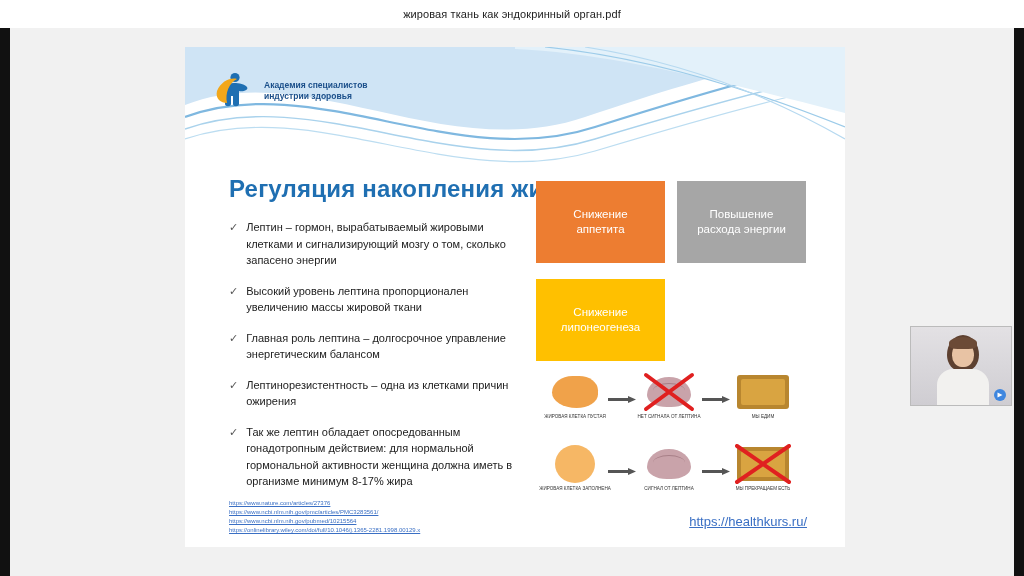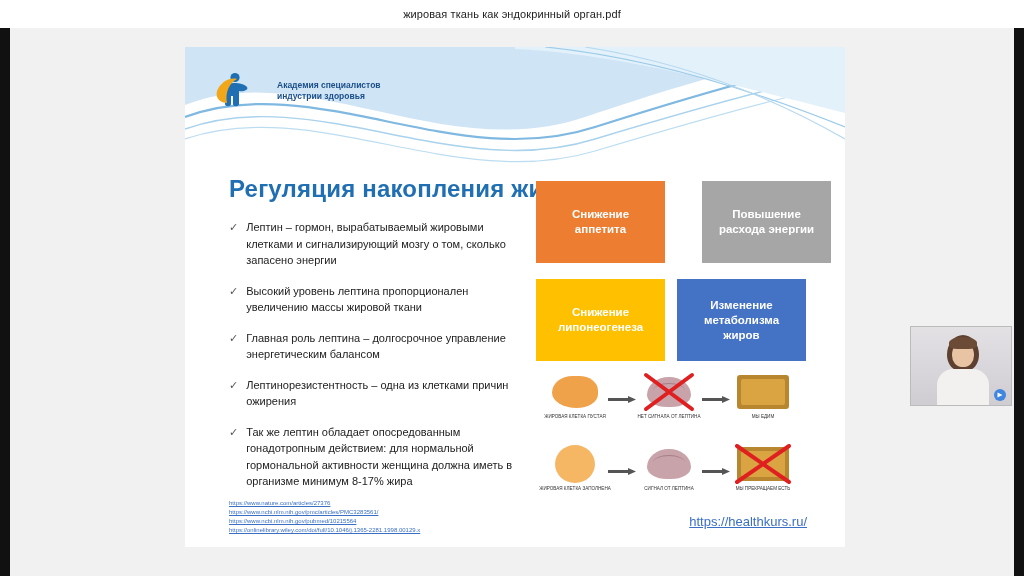--- a/index.html
+++ b/index.html
@@ -75,21 +75,21 @@
     overflow: hidden;
     pointer-events: none;
   }
   
   .logo {
     position: absolute;
     left: 28px;
     top: 24px;
     display: flex;
     align-items: center;
-    gap: 22px;
+    gap: 9px;
   }
   .logo-mark {
     width: 42px;
     height: 40px;
     position: relative;
   }
   .logo-text {
     font-size: 8.5px;
     line-height: 11px;
     color: #1b4f8a;
@@ -132,24 +132,23 @@
   .box {
     position: absolute;
     display: flex;
     align-items: center;
     justify-content: center;
     text-align: center;
     color: #ffffff;
     font-size: 11.5px;
     line-height: 15px;
     white-space: pre-line;
-    font-weight: bold;
   }
   .box-appetite   { left: 351px; top: 134px; width: 129px; height: 82px; background: #ed7d31; }
-  .box-energy     { left: 492px; top: 134px; width: 129px; height: 82px; background: #a6a6a6; margin-left: 25px; }
+  .box-energy     { left: 492px; top: 134px; width: 129px; height: 82px; background: #a6a6a6; }
   .box-lipo       { left: 351px; top: 232px; width: 129px; height: 82px; background: #ffc000; }
   .box-metabolism { left: 492px; top: 232px; width: 129px; height: 82px; background: #4472c4; }
 
   
   .diagram {
     position: absolute;
     left: 351px;
     top: 325px;
     width: 270px;
     height: 135px;
@@ -371,23 +370,20 @@
         <span class="text">Так же лептин обладает опосредованным гонадотропным действием: для нормальной гормональной активности женщина должна иметь в организме минимум 8-17% жира</span>
       </div>
     </div>
 
     <div class="box box-appetite">Снижение
 аппетита</div>
     <div class="box box-energy">Повышение
 расхода энергии</div>
     <div class="box box-lipo">Снижение
 липонеогенеза</div>
-    <div class="box box-metabolism">Изменение
-метаболизма
-жиров</div>
 
     <div class="diagram">
 
       <div class="row row1">
         <div class="cell c1">
           <div class="fat-empty"></div>
         </div>
         <div class="caption p1">ЖИРОВАЯ КЛЕТКА ПУСТАЯ</div>
 
         <div class="arrow a1">

